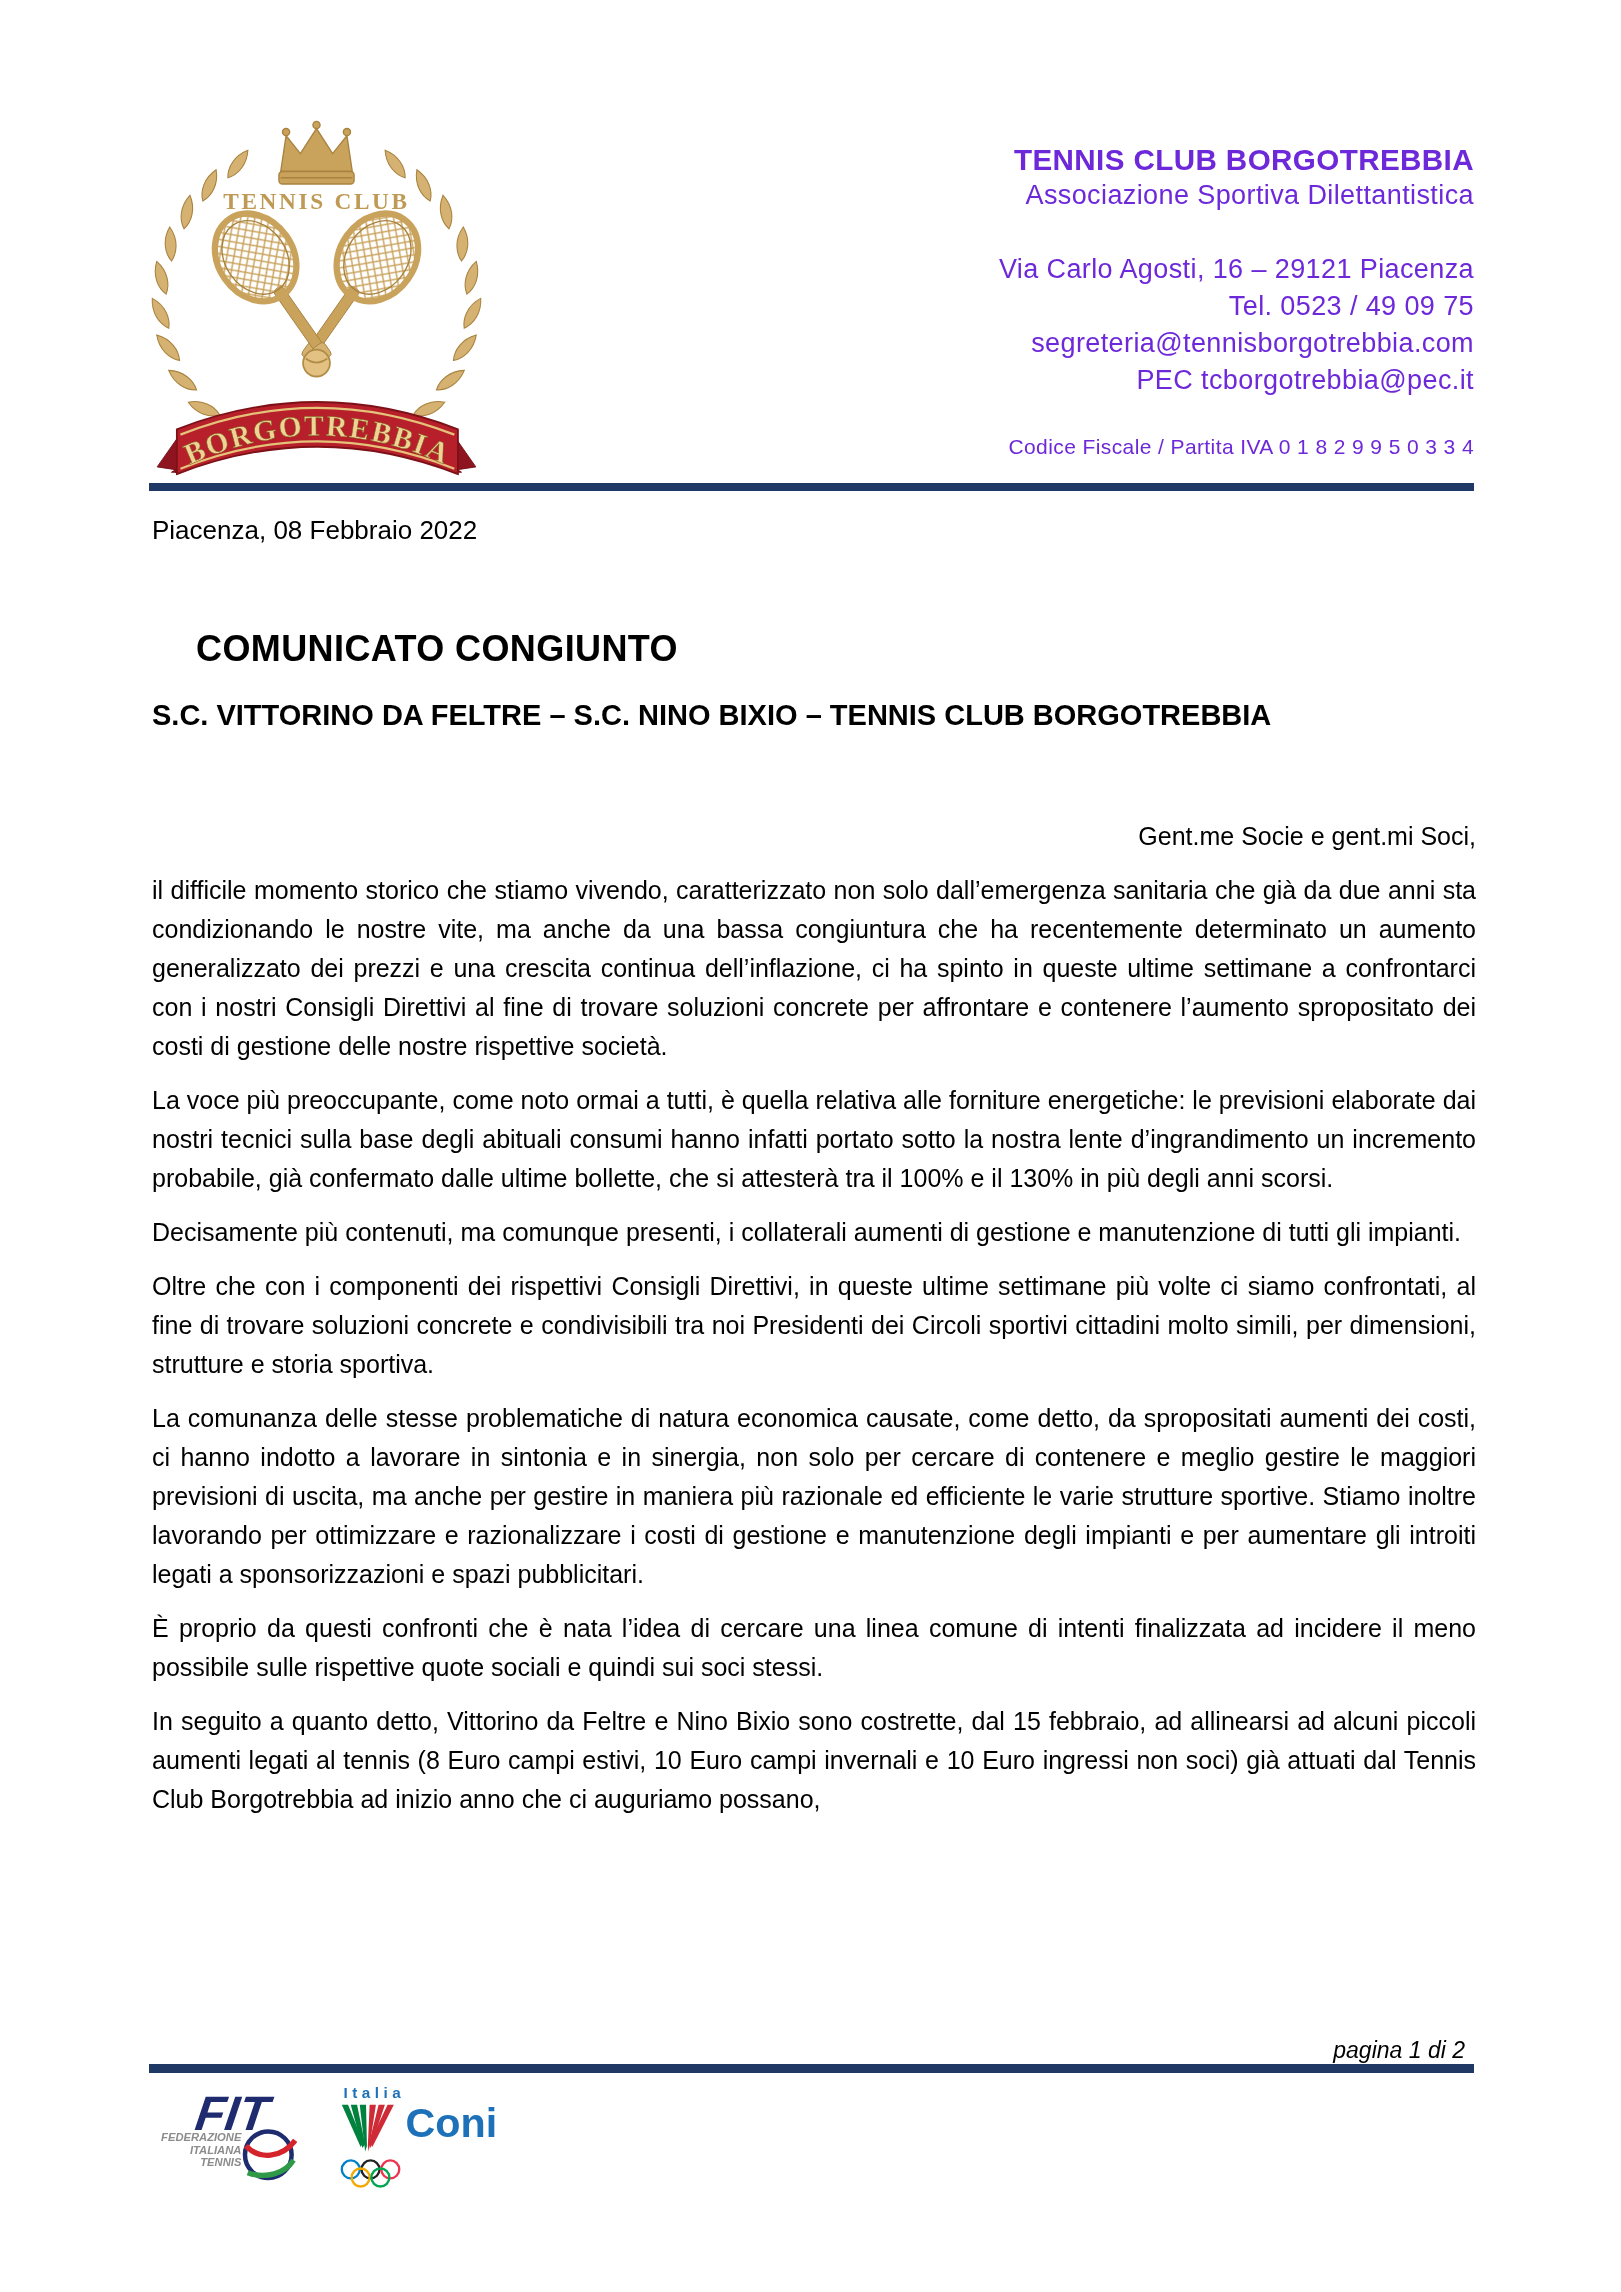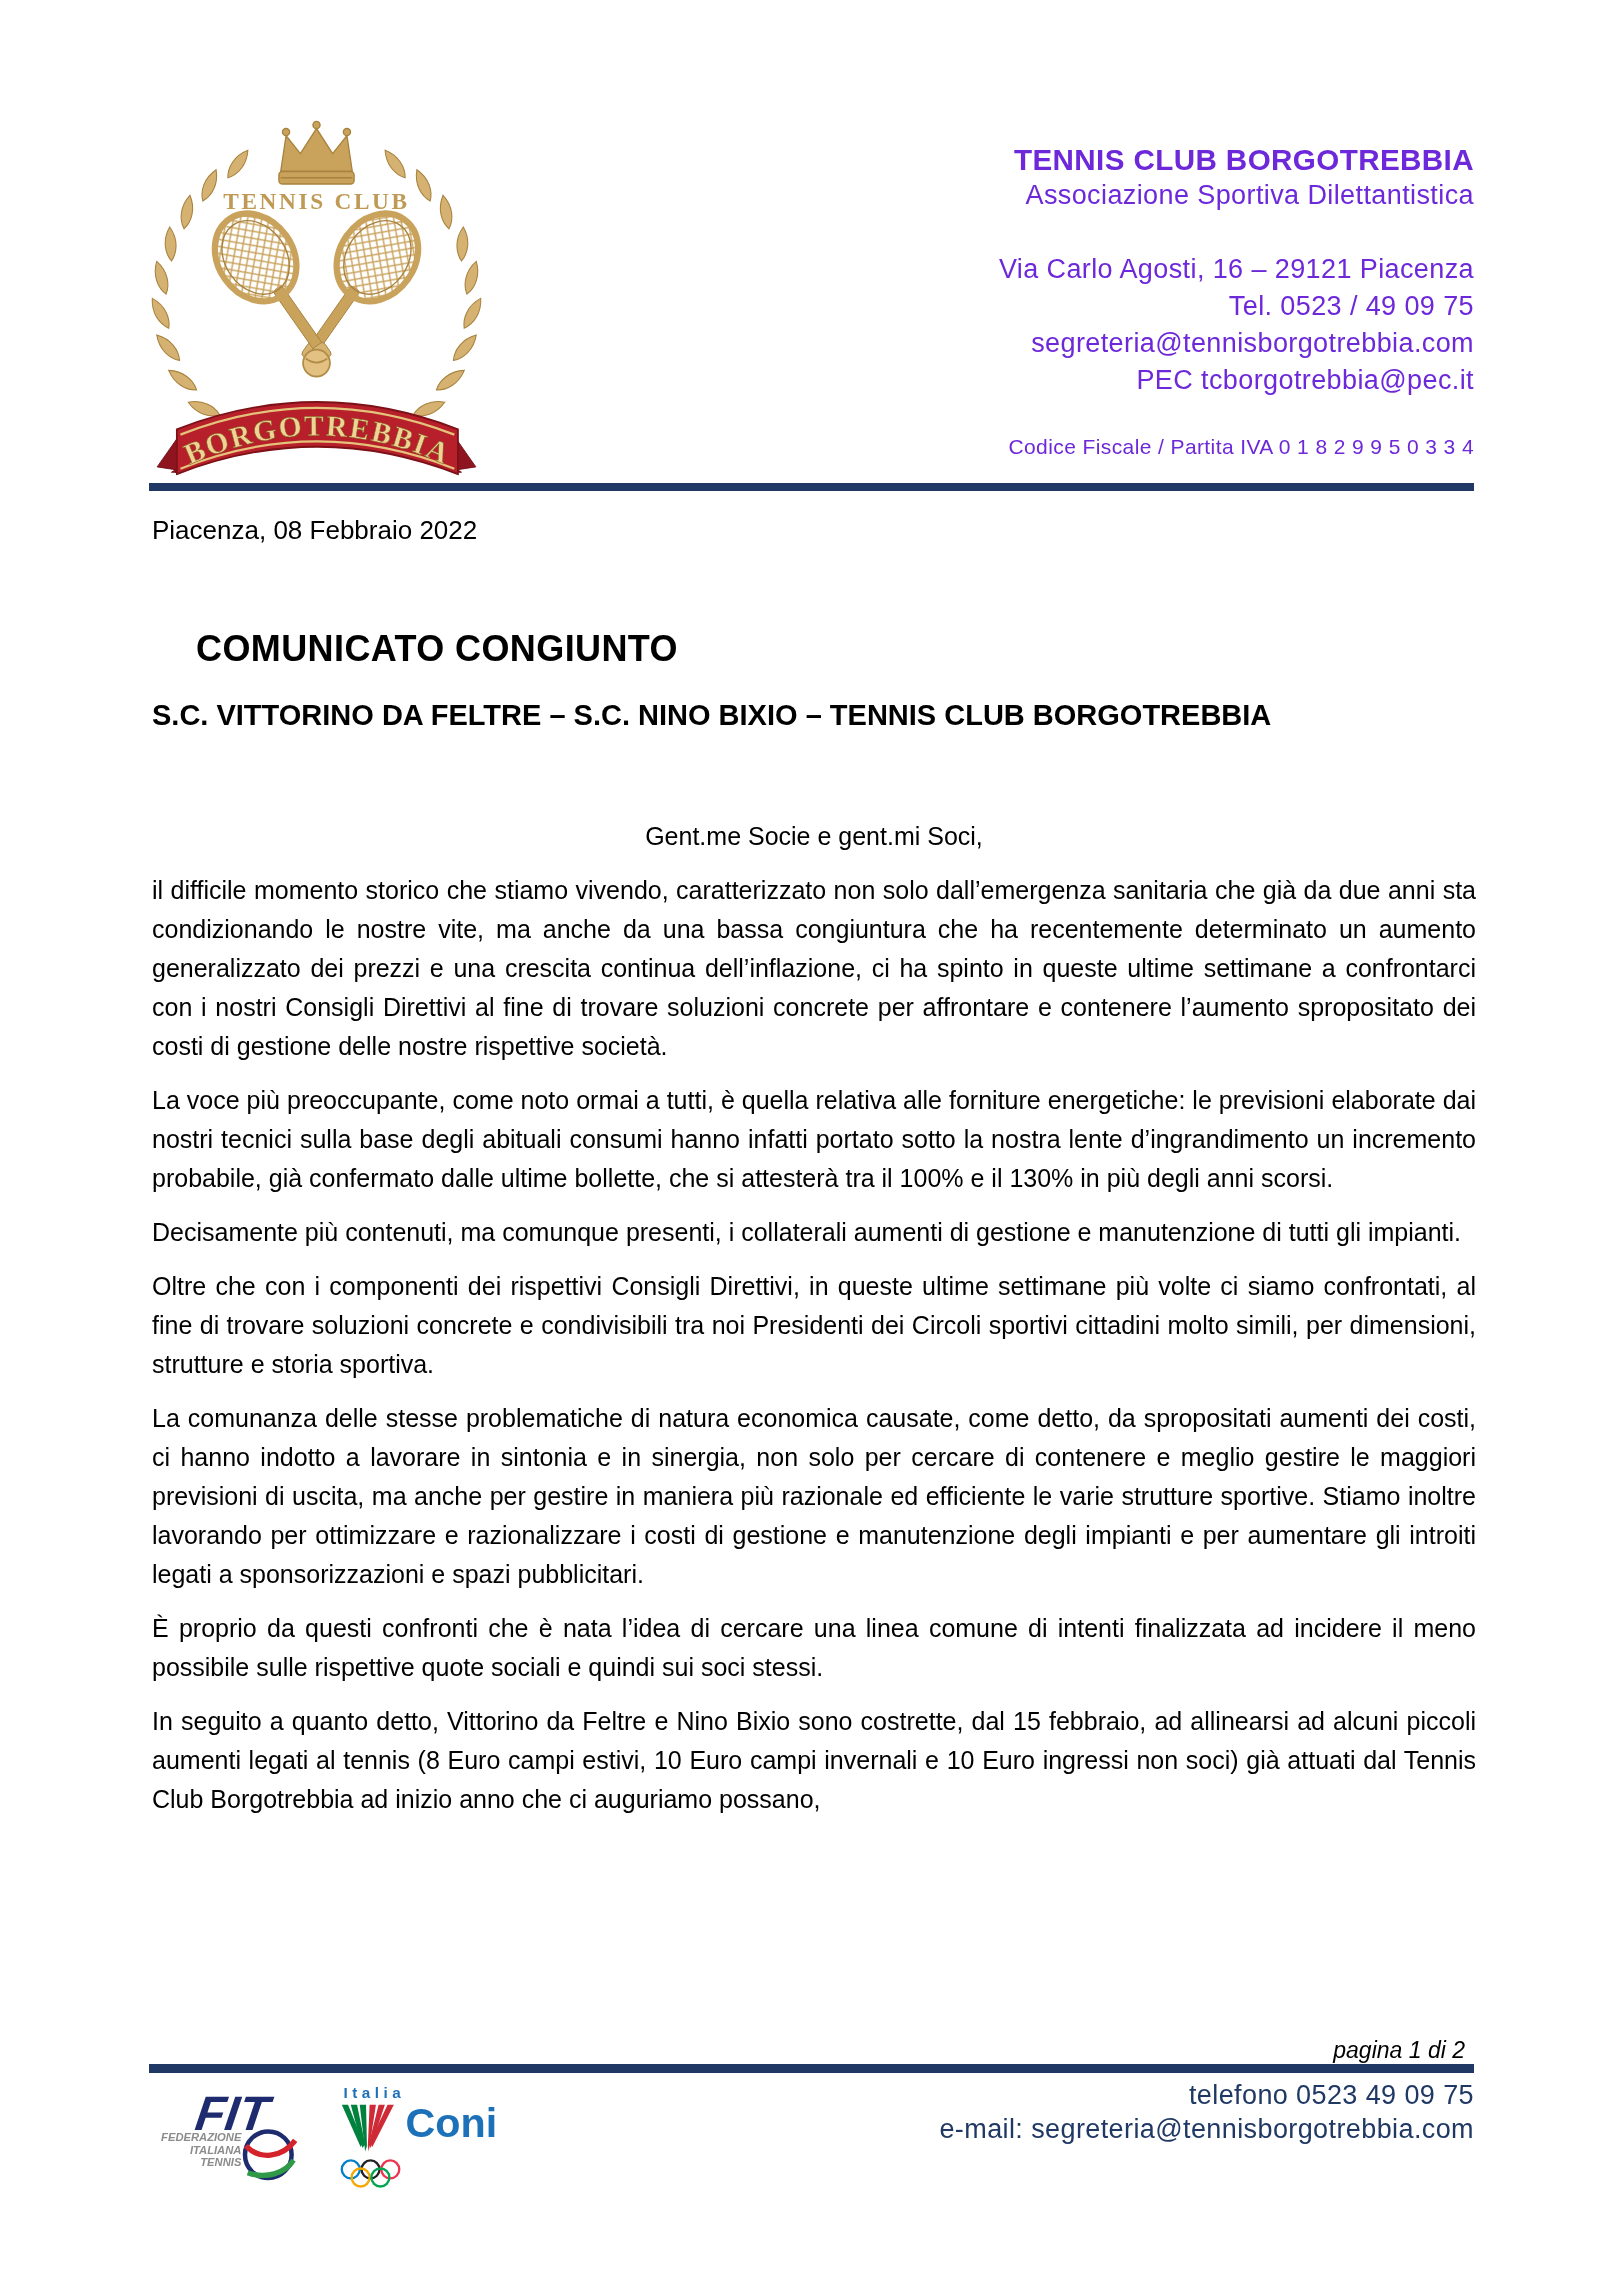--- a/index.html
+++ b/index.html
@@ -27,21 +27,21 @@
   #rule-bottom{top:2064px;height:9px;}
   
   .date{position:absolute;left:152px;top:515px;font-size:26px;}
   .title{position:absolute;left:152px;top:628px;font-size:36px;font-weight:bold;letter-spacing:0.4px;margin-left:44px;}
   .subtitle{position:absolute;left:152px;top:699px;font-size:29px;font-weight:bold;}
   .body-text{
     position:absolute;left:152px;top:817px;width:1324px;
     font-size:25px;line-height:39px;
   }
   .body-text p{margin:0 0 15px 0;text-align:justify;}
-  .body-text p.greeting{text-align:center;}
+  .body-text p.greeting{text-align:right;}
   
   .f-page{position:absolute;right:156px;top:2037px;font-size:23px;font-style:italic;}
   .f-contact{
     position:absolute;right:147px;top:2078px;text-align:right;
     color:#1F3864;font-size:27px;line-height:34px;letter-spacing:0.4px;
   }
   .fit-logo{position:absolute;left:149px;top:2090px;}
   .coni-logo{position:absolute;left:340px;top:2085px;}
 </style>
 </head>
@@ -148,24 +148,20 @@
     <p>La voce più preoccupante, come noto ormai a tutti, è quella relativa alle forniture energetiche: le previsioni elaborate dai nostri tecnici sulla base degli abituali consumi hanno infatti portato sotto la nostra lente d’ingrandimento un incremento probabile, già confermato dalle ultime bollette, che si attesterà tra il 100% e il 130% in più degli anni scorsi.</p>
     <p>Decisamente più contenuti, ma comunque presenti, i collaterali aumenti di gestione e manutenzione di tutti gli impianti.</p>
     <p>Oltre che con i componenti dei rispettivi Consigli Direttivi, in queste ultime settimane più volte ci siamo confrontati, al fine di trovare soluzioni concrete e condivisibili tra noi Presidenti dei Circoli sportivi cittadini molto simili, per dimensioni, strutture e storia sportiva.</p>
     <p>La comunanza delle stesse problematiche di natura economica causate, come detto, da spropositati aumenti dei costi, ci hanno indotto a lavorare in sintonia e in sinergia, non solo per cercare di contenere e meglio gestire le maggiori previsioni di uscita, ma anche per gestire in maniera più razionale ed efficiente le varie strutture sportive. Stiamo inoltre lavorando per ottimizzare e razionalizzare i costi di gestione e manutenzione degli impianti e per aumentare gli introiti legati a sponsorizzazioni e spazi pubblicitari.</p>
     <p>È proprio da questi confronti che è nata l’idea di cercare una linea comune di intenti finalizzata ad incidere il meno possibile sulle rispettive quote sociali e quindi sui soci stessi.</p>
     <p>In seguito a quanto detto, Vittorino da Feltre e Nino Bixio sono costrette, dal 15 febbraio, ad allinearsi ad alcuni piccoli aumenti legati al tennis (8 Euro campi estivi, 10 Euro campi invernali e 10 Euro ingressi non soci) già attuati dal Tennis Club Borgotrebbia ad inizio anno che ci auguriamo possano,</p>
   </div>
 
   <div class="f-page">pagina 1 di 2</div>
   <div class="rule" id="rule-bottom"></div>
-  <div class="f-contact">
-    <div>telefono 0523 49 09 75</div>
-    <div>e-mail: segreteria@tennisborgotrebbia.com</div>
-  </div>
 
   <svg class="fit-logo" width="148" height="99" viewBox="0 0 165 110">
     <g transform="skewX(-8)">
       <text x="56" y="44" font-size="54" font-weight="bold" font-style="italic" fill="#1E2B6E" font-family="Liberation Sans, sans-serif">FIT</text>
     </g>
     <g font-size="12.5" font-weight="bold" font-style="italic" fill="#8C8C8C" text-anchor="end" font-family="Liberation Sans, sans-serif">
       <text x="103" y="57">FEDERAZIONE</text>
       <text x="103" y="71">ITALIANA</text>
       <text x="103" y="85">TENNIS</text>
     </g>

